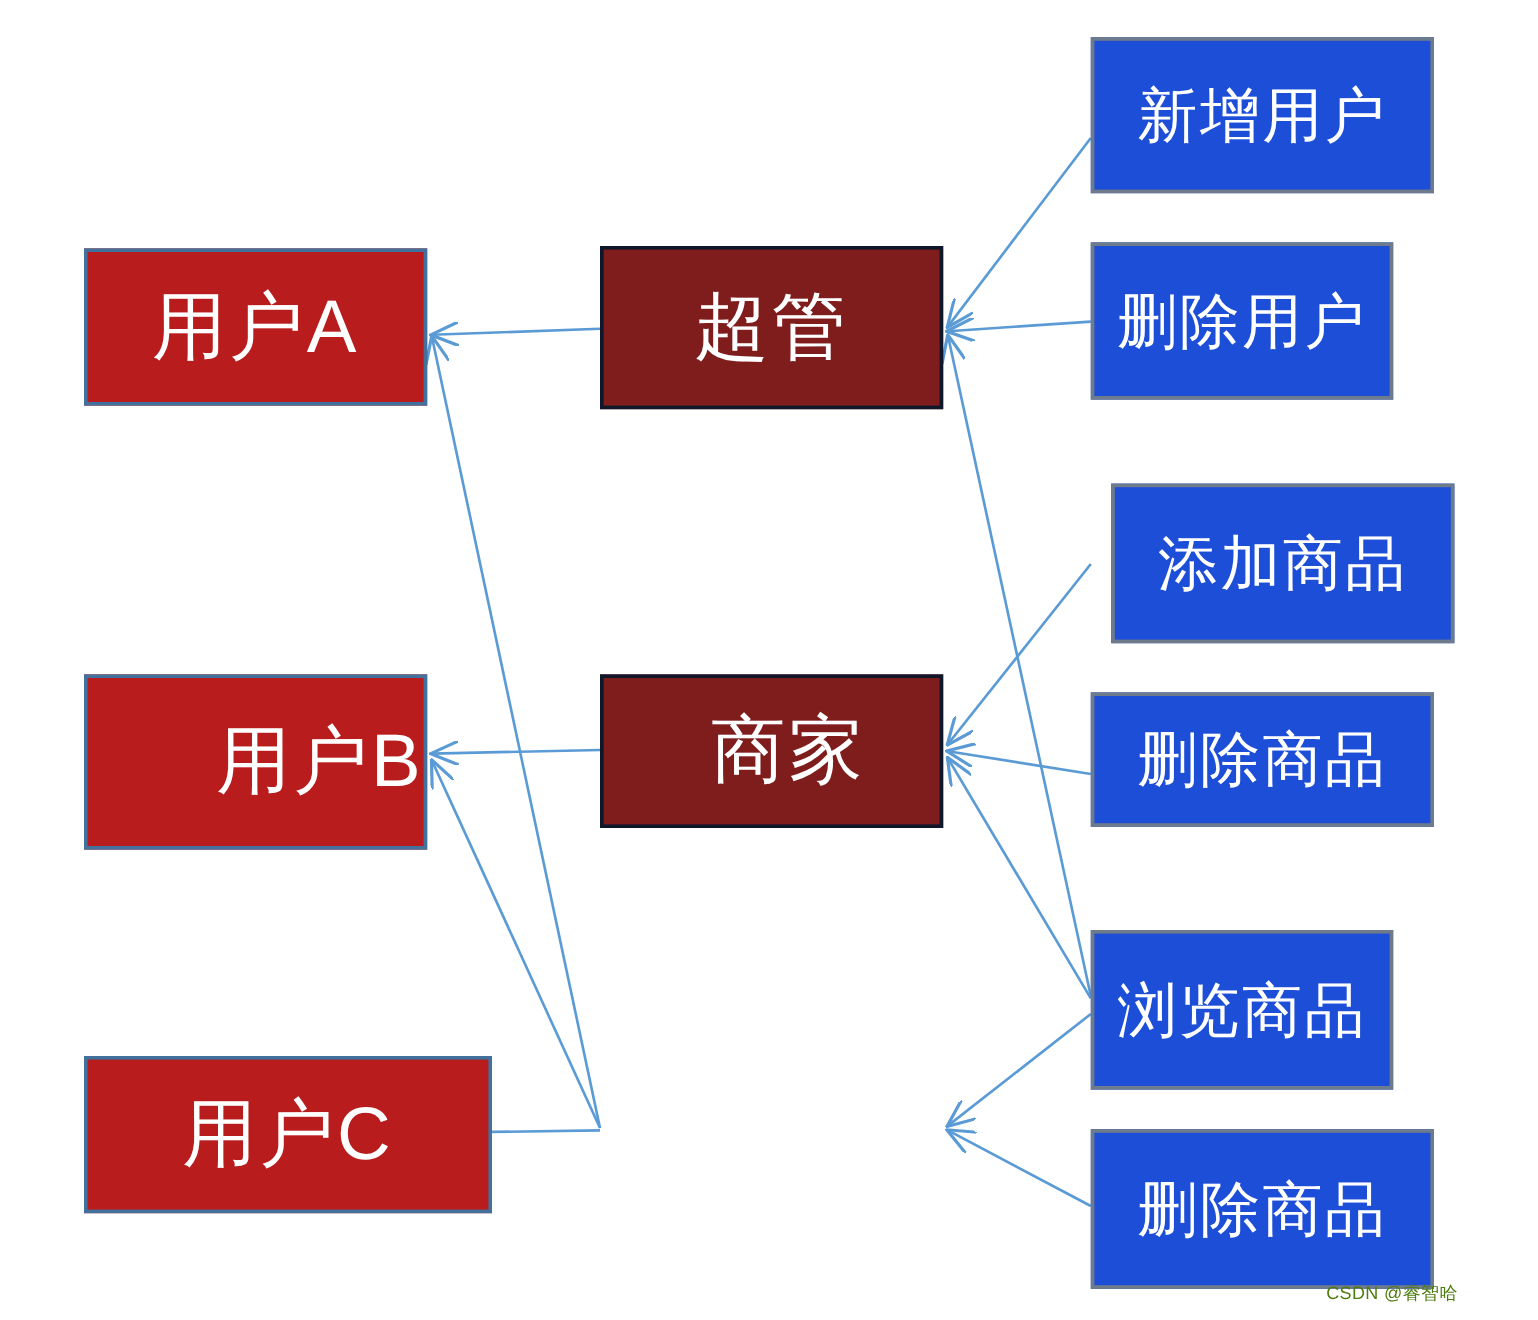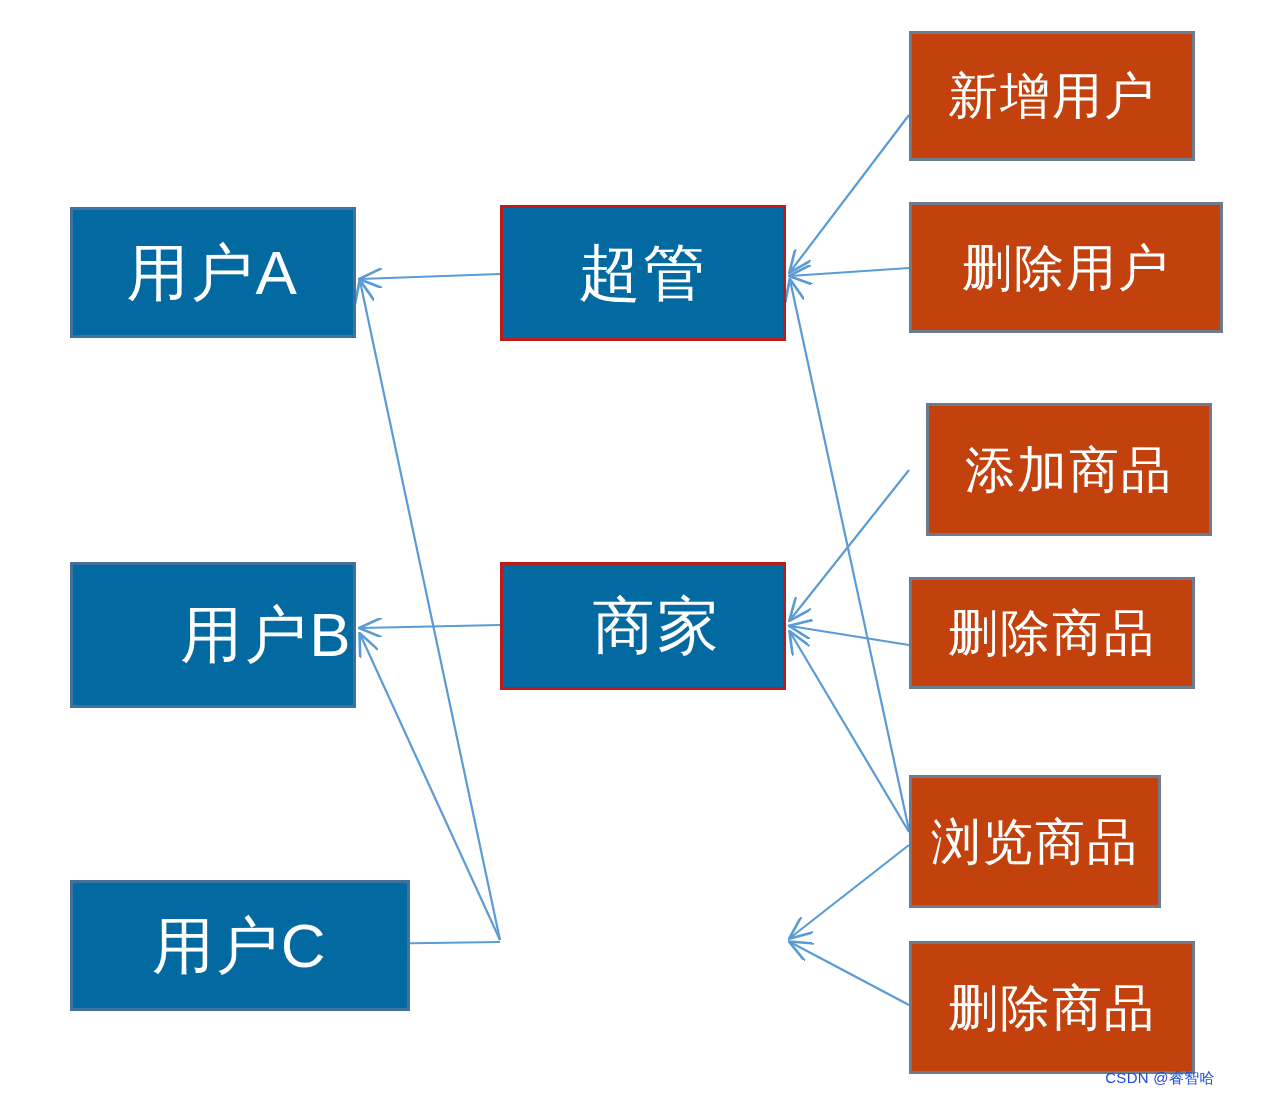--- a/index.html
+++ b/index.html
@@ -33,37 +33,37 @@
     align-items: center;
     justify-content: center;
     color: #ffffff;
     letter-spacing: 0.04em;
     line-height: 1;
     text-align: center;
     white-space: nowrap;
     user-select: none;
   }
   .node-user {
-    background: #0369a1;
+    background: #b91c1c;
     border: 3px solid #41719C;
     font-size: 62px;
   }
   .node-role {
-    background: #0369a1;
-    border: 3px solid #b91c1c;
+    background: #7f1d1d;
+    border: 3px solid #0f172a;
     font-size: 62px;
   }
   .node-action {
-    background: #c2410c;
+    background: #1d4ed8;
     border: 3px solid #6E7B8B;
     font-size: 50px;
   }
   .watermark {
     position: absolute;
-    color: #1d4ed8;
+    color: #4d7c0f;
     font-size: 15px;
     letter-spacing: 0.02em;
     white-space: nowrap;
     user-select: none;
   }
 </style>
 </head>
 <body>
 
 <div id="canvas">
@@ -109,21 +109,21 @@
 
   <div class="node node-role" style="left: 500px; top: 562px; width: 286px; height: 128px; padding-left: 28px;">
       <span>商家</span>
     </div>
 
 
   <div class="node node-action" style="left: 909px; top: 31px; width: 286px; height: 130px;">
       <span>新增用户</span>
     </div>
 
-  <div class="node node-action" style="left: 909px; top: 202px; width: 314px; height: 131px;">
+  <div class="node node-action" style="left: 909px; top: 202px; width: 252px; height: 131px;">
       <span>删除用户</span>
     </div>
 
   <div class="node node-action" style="left: 909px; top: 403px; width: 286px; height: 133px; margin-left: 17px;">
       <span>添加商品</span>
     </div>
 
   <div class="node node-action" style="left: 909px; top: 577px; width: 286px; height: 112px;">
       <span>删除商品</span>
     </div>

